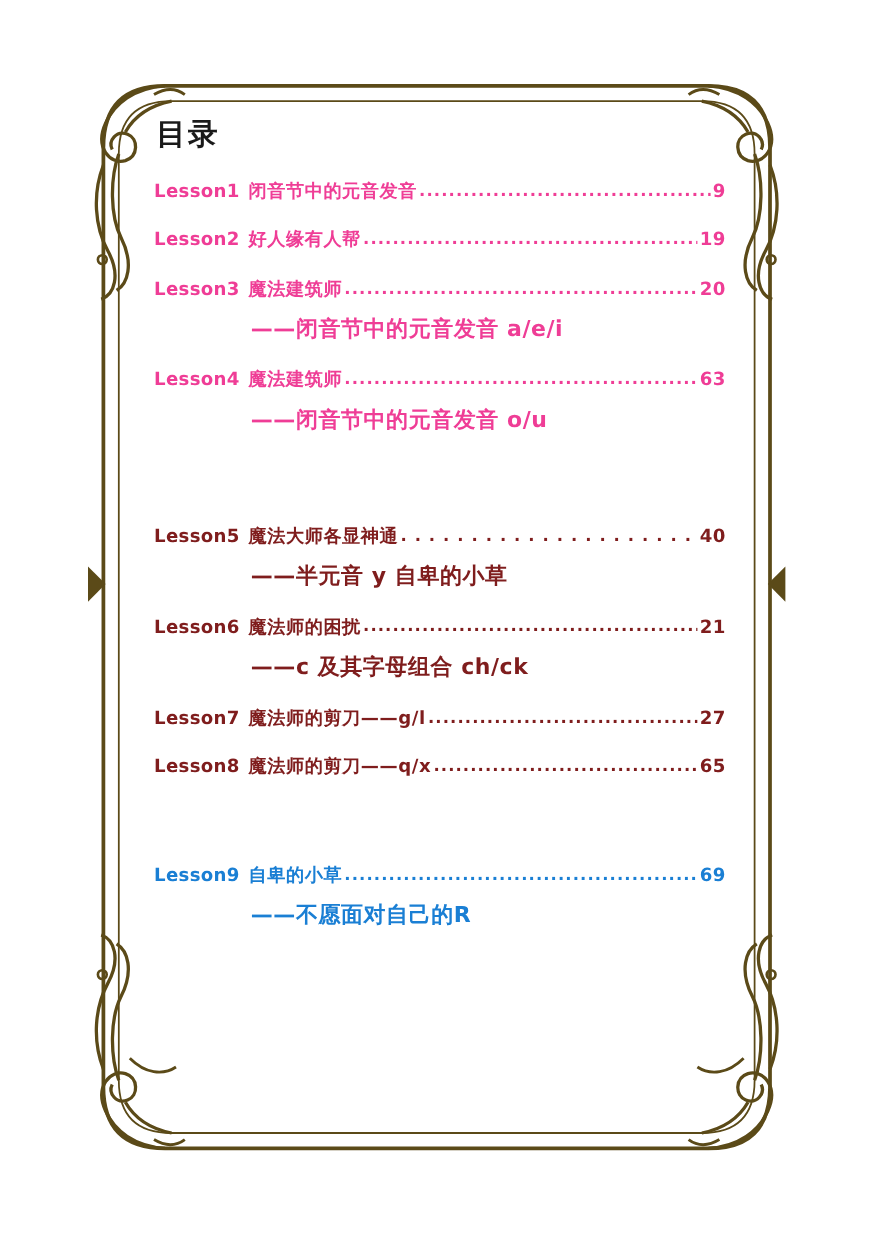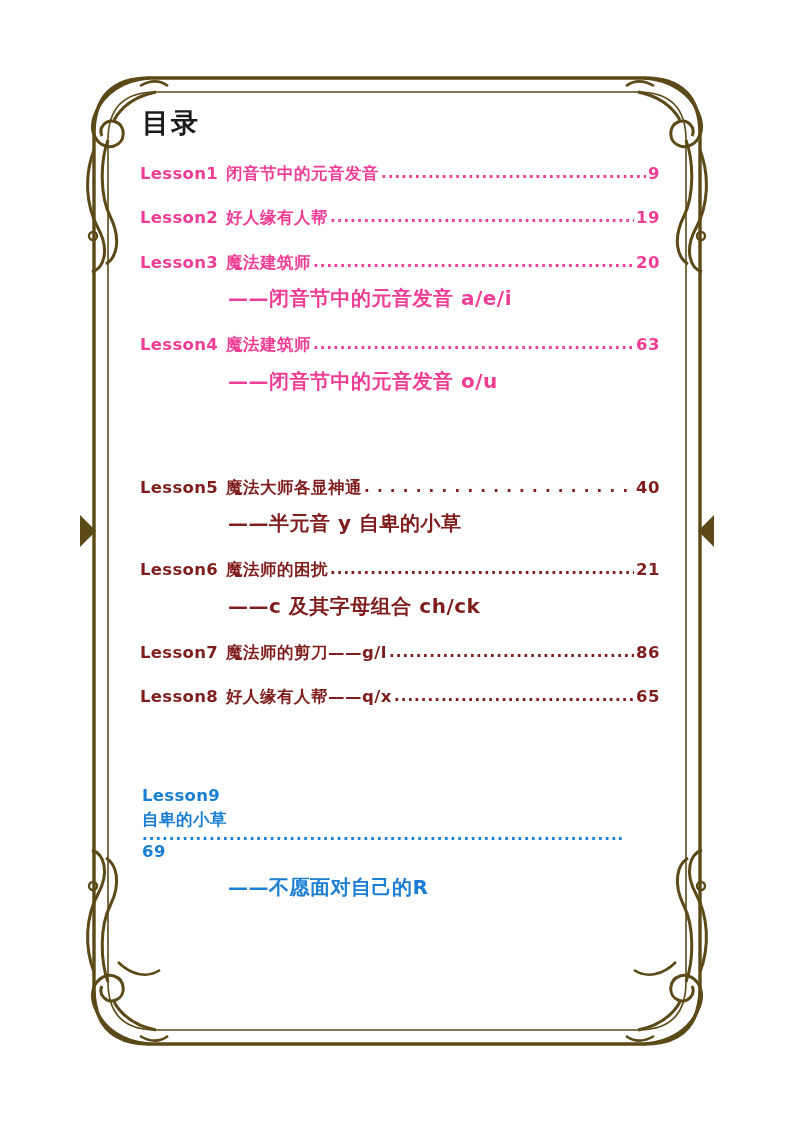--- a/index.html
+++ b/index.html
@@ -97,21 +97,21 @@
     line-height: 1.1;
     letter-spacing: 0.5px;
     white-space: nowrap;
   }
 
   .spacer-lg { height: 44px; }
   .spacer-md { height: 38px; }
 
   .pink   { color: #ef3d96; }
   .yellow { color: #7f1d1d; }
-  .blue   { color: #1a7fd4; flex-direction: column; }
+  .blue   { color: #1a7fd4; }
 </style>
 </head>
 <body>
 
 <div class="page">
 
   <svg class="frame-svg" viewBox="0 0 794 1122" xmlns="http://www.w3.org/2000/svg">
     <g fill="none" stroke="#5b4a18" stroke-width="3.2">
 
       <path d="M150 78 H644 Q700 78 700 134 V988 Q700 1044 644 1044 H150 Q94 1044 94 988 V134 Q94 78 150 78 Z" stroke-width="3.4"></path>
@@ -217,26 +217,26 @@
           <span class="etitle">魔法师的困扰</span>
           <span class="leader"></span>
           <span class="pageno">21</span>
         </div>
         <div class="sub yellow">——c 及其字母组合 ch/ck</div>
         <div class="entry yellow">
           <span class="lesson">Lesson7</span>
           <span class="gap"></span>
           <span class="etitle">魔法师的剪刀——g/l</span>
           <span class="leader"></span>
-          <span class="pageno">86</span>
+          <span class="pageno">27</span>
         </div>
         <div class="entry yellow">
           <span class="lesson">Lesson8</span>
           <span class="gap"></span>
-          <span class="etitle">好人缘有人帮——q/x</span>
+          <span class="etitle">魔法师的剪刀——q/x</span>
           <span class="leader"></span>
           <span class="pageno">65</span>
         </div>
         <div class="spacer-md"></div>
         <div class="entry blue">
           <span class="lesson">Lesson9</span>
           <span class="gap"></span>
           <span class="etitle">自卑的小草</span>
           <span class="leader"></span>
           <span class="pageno">69</span>

